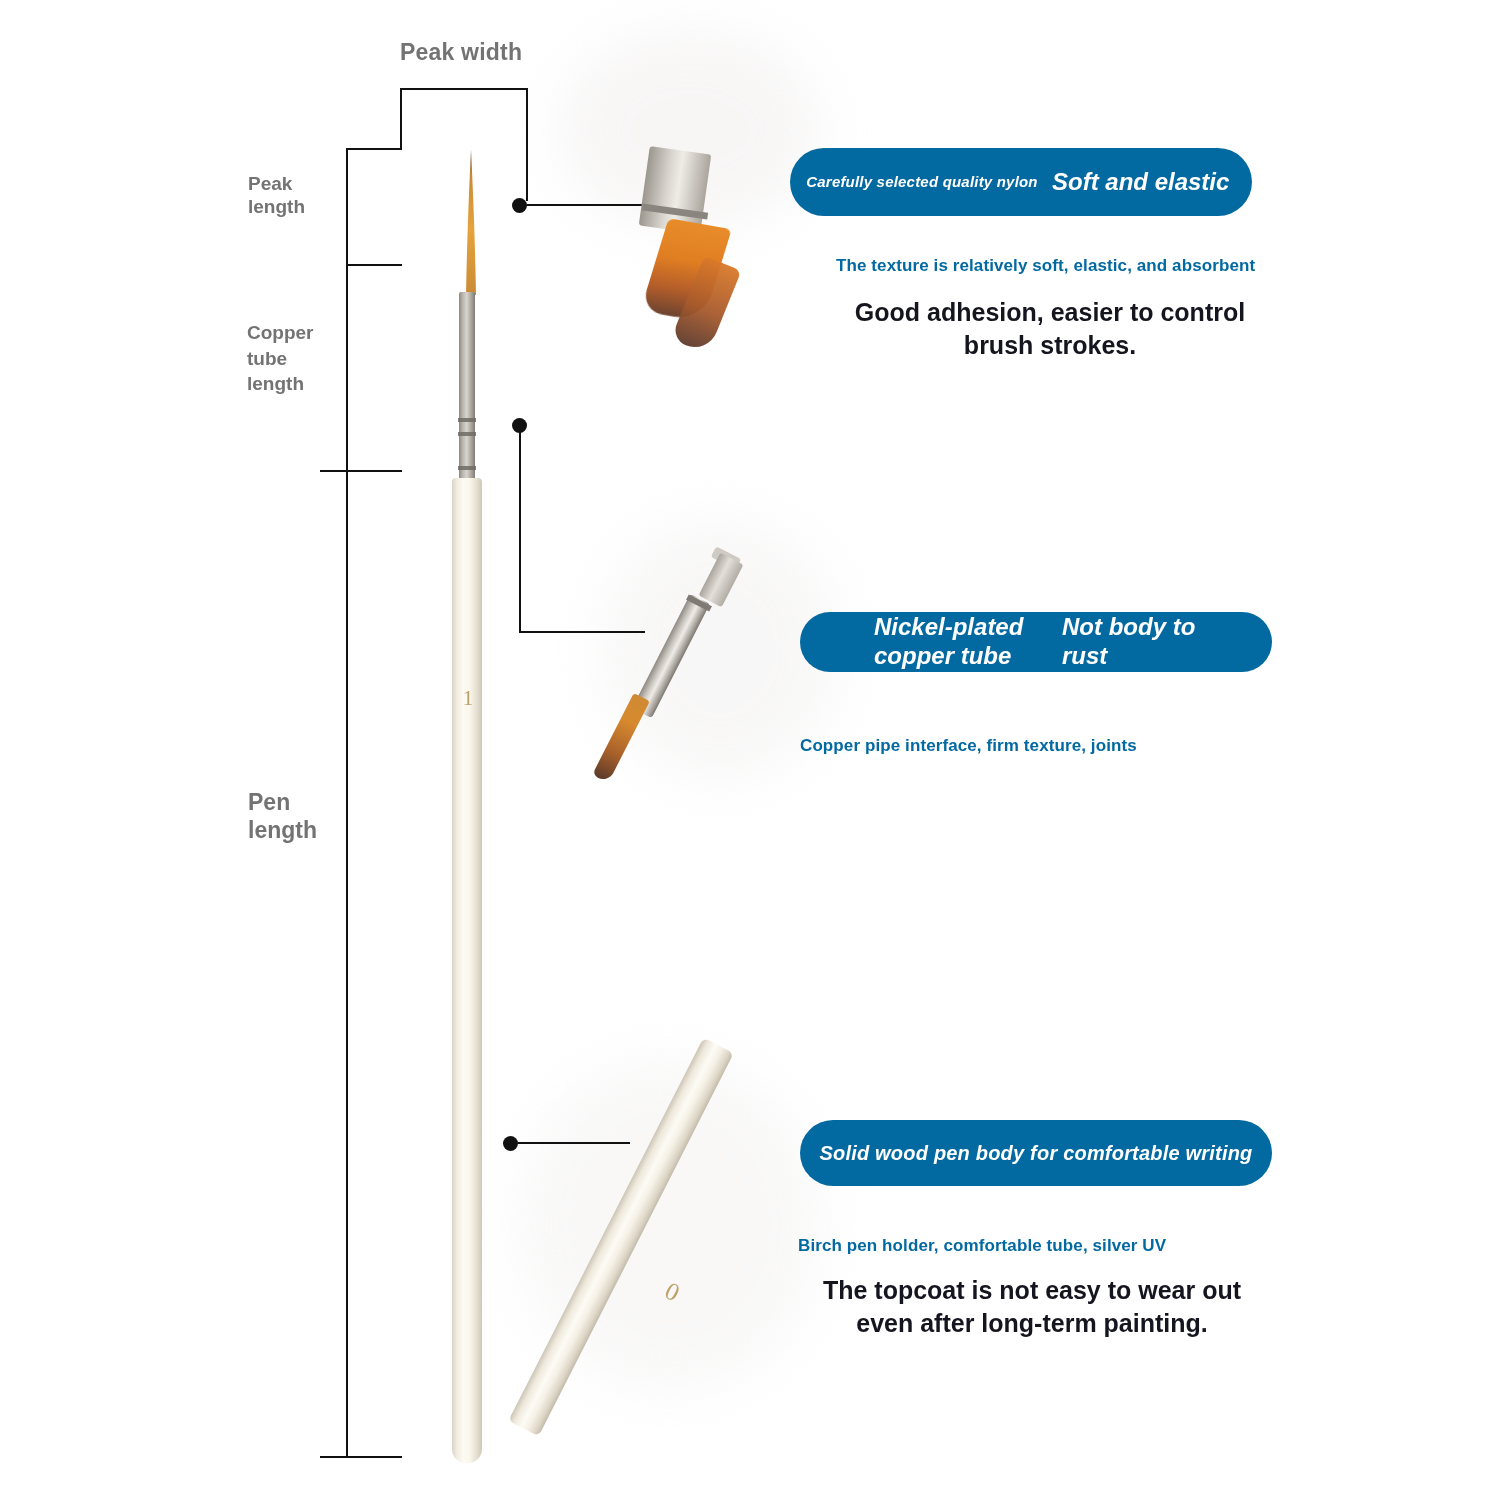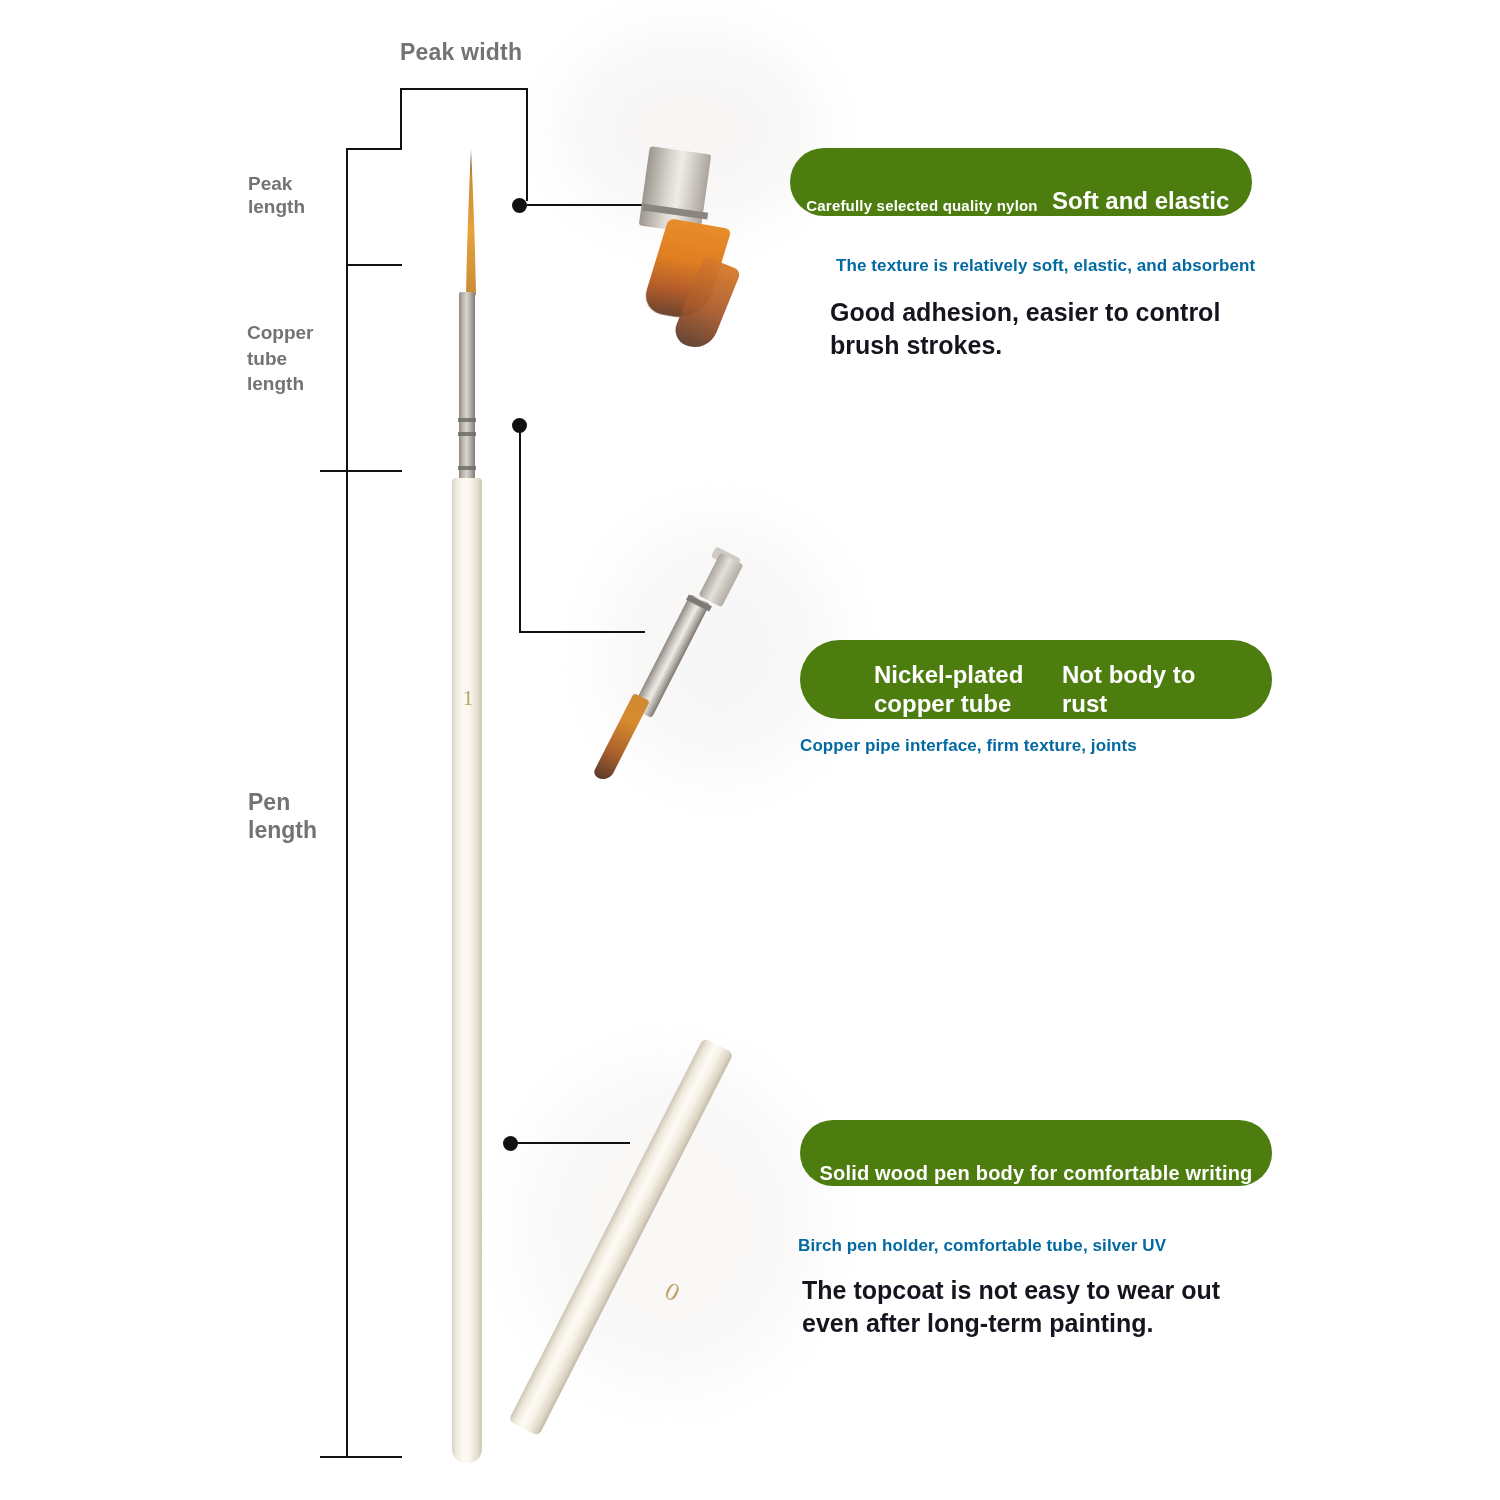--- a/index.html
+++ b/index.html
@@ -225,28 +225,29 @@
   #photo-body .body-num {
     position: absolute; left: 146px; top: 228px;
     font-size: 25px; color: #bda26a;
     font-family: "Liberation Serif", serif;
     transform: rotate(27deg);
   }
 
   
   .pill {
     position: absolute;
-    background: #4d7c0f;
+    background: #0369a1;
     border-radius: 42px;
     display: flex;
-    align-items: flex-end;
+    align-items: center;
     color: #ffffff;
+    font-style: italic;
   }
   #pill-1 { left: 790px; top: 148px;  width: 462px; height: 68px; }
-  #pill-2 { left: 800px; top: 640px;  width: 472px; height: 79px; }
+  #pill-2 { left: 800px; top: 612px;  width: 472px; height: 60px; }
   #pill-3 { left: 800px; top: 1120px; width: 472px; height: 66px; }
 
   .pill-small {
     font-size: 15px;
     font-weight: bold;
     letter-spacing: .2px;
     line-height: 1.25;
   }
   .pill-large {
     font-size: 24px;
@@ -268,20 +269,21 @@
     font-weight: bold;
     color: #0369a1;
     letter-spacing: .1px;
   }
   .caption-big {
     position: absolute;
     font-size: 25px;
     font-weight: bold;
     color: #15151f;
     line-height: 1.3;
+    text-align: center;
   }
   #cap-1-small { left: 836px; top: 256px; }
   #cap-1-big   { left: 830px; top: 296px; width: 440px; }
 
   #cap-2-small { left: 800px; top: 736px; }
   #cap-2-big   { left: 798px; top: 778px; width: 470px; }
 
   #cap-3-small { left: 798px; top: 1236px; }
   #cap-3-big   { left: 802px; top: 1274px; width: 460px; }
 

